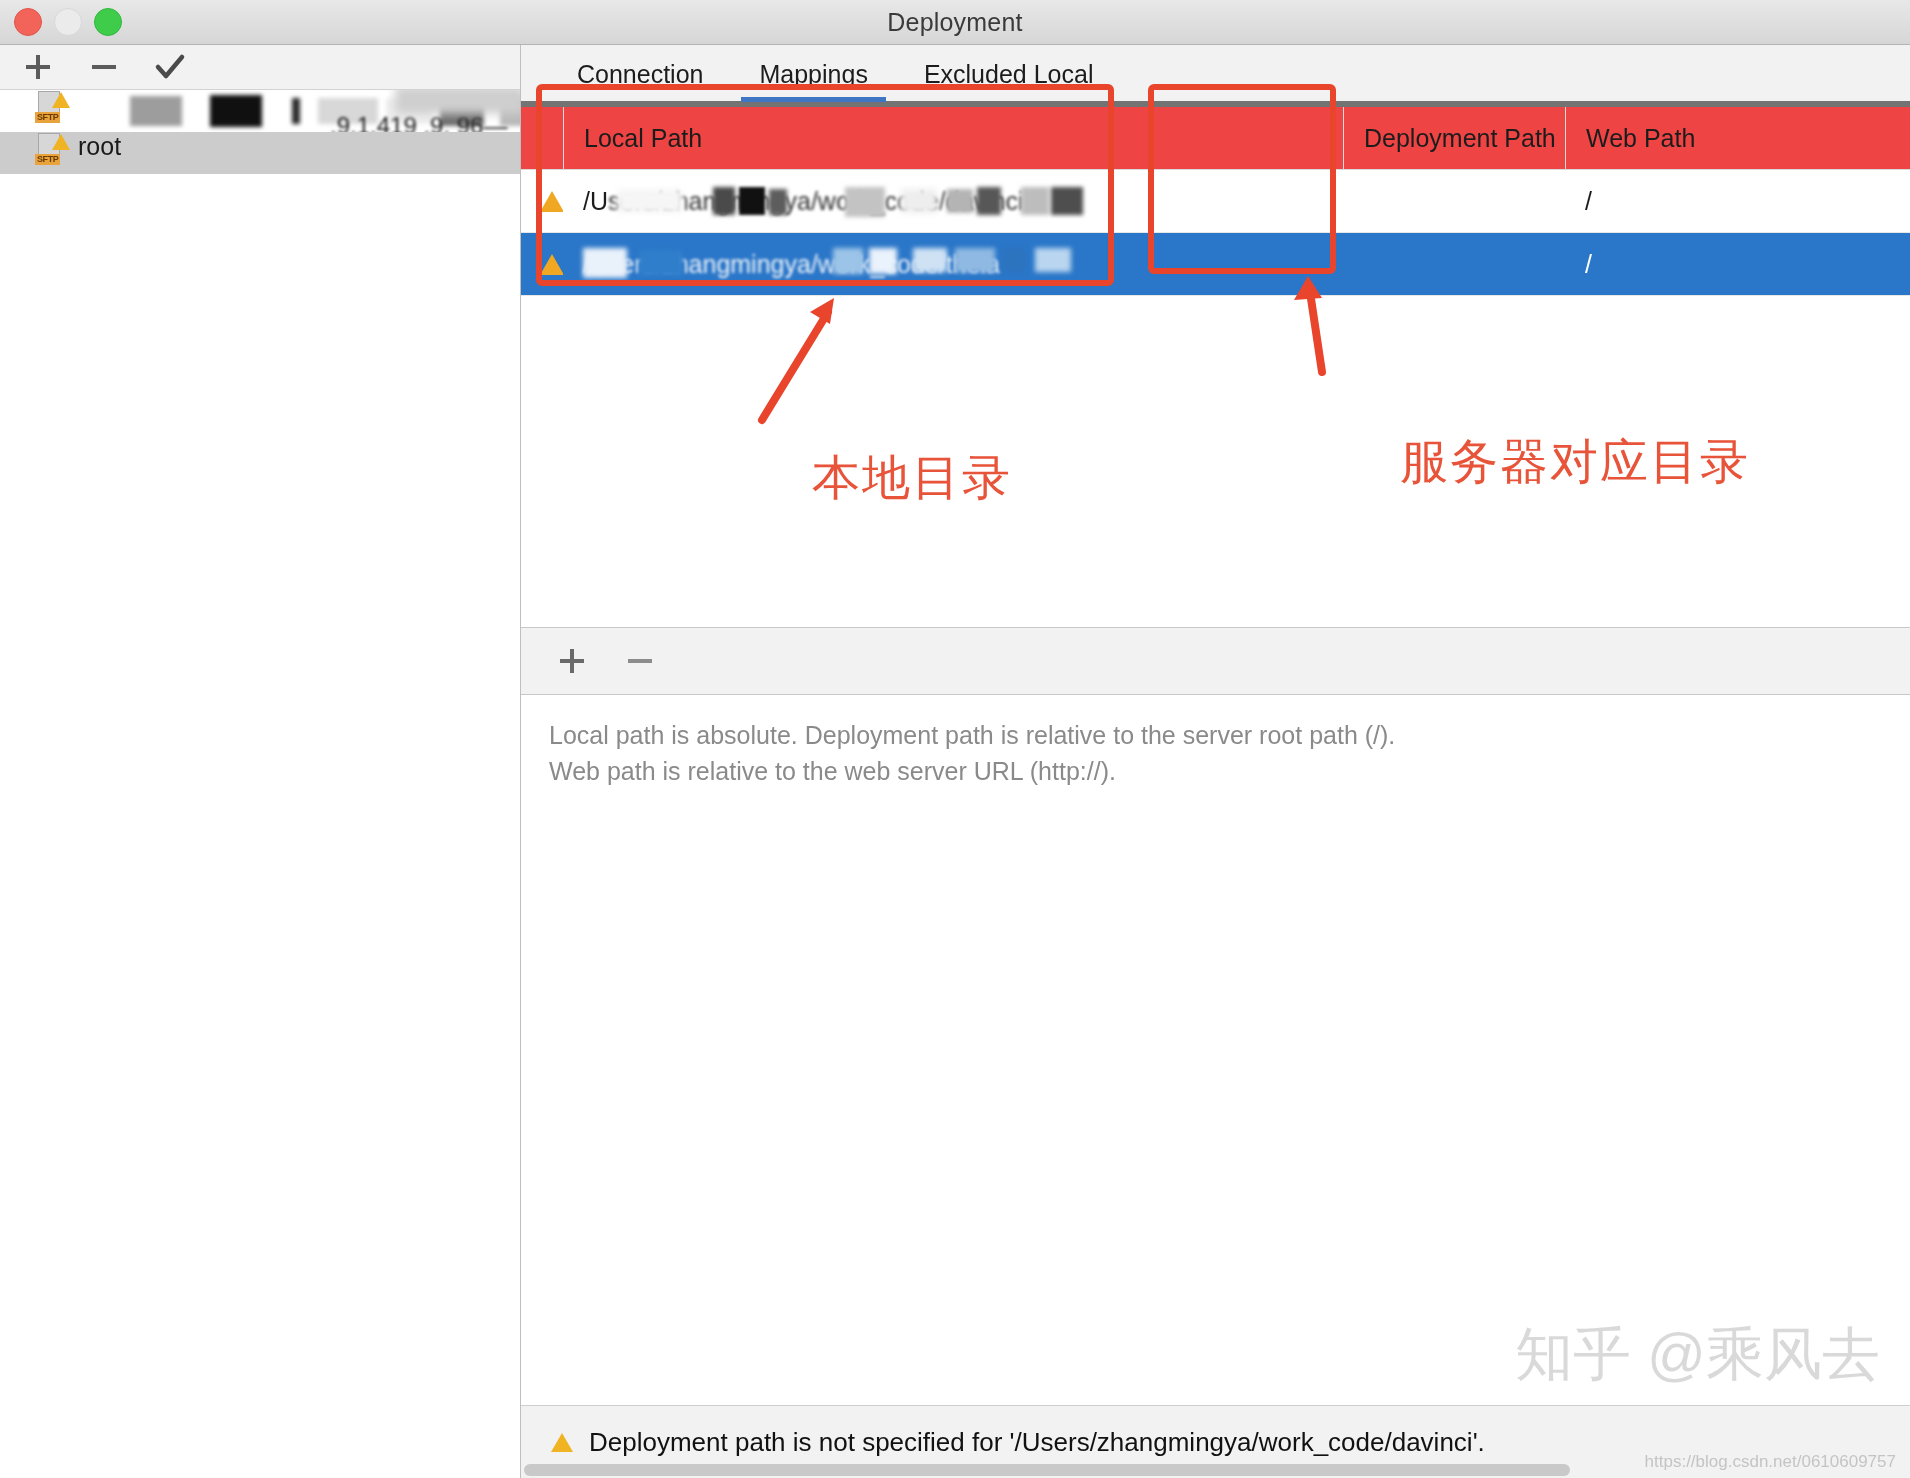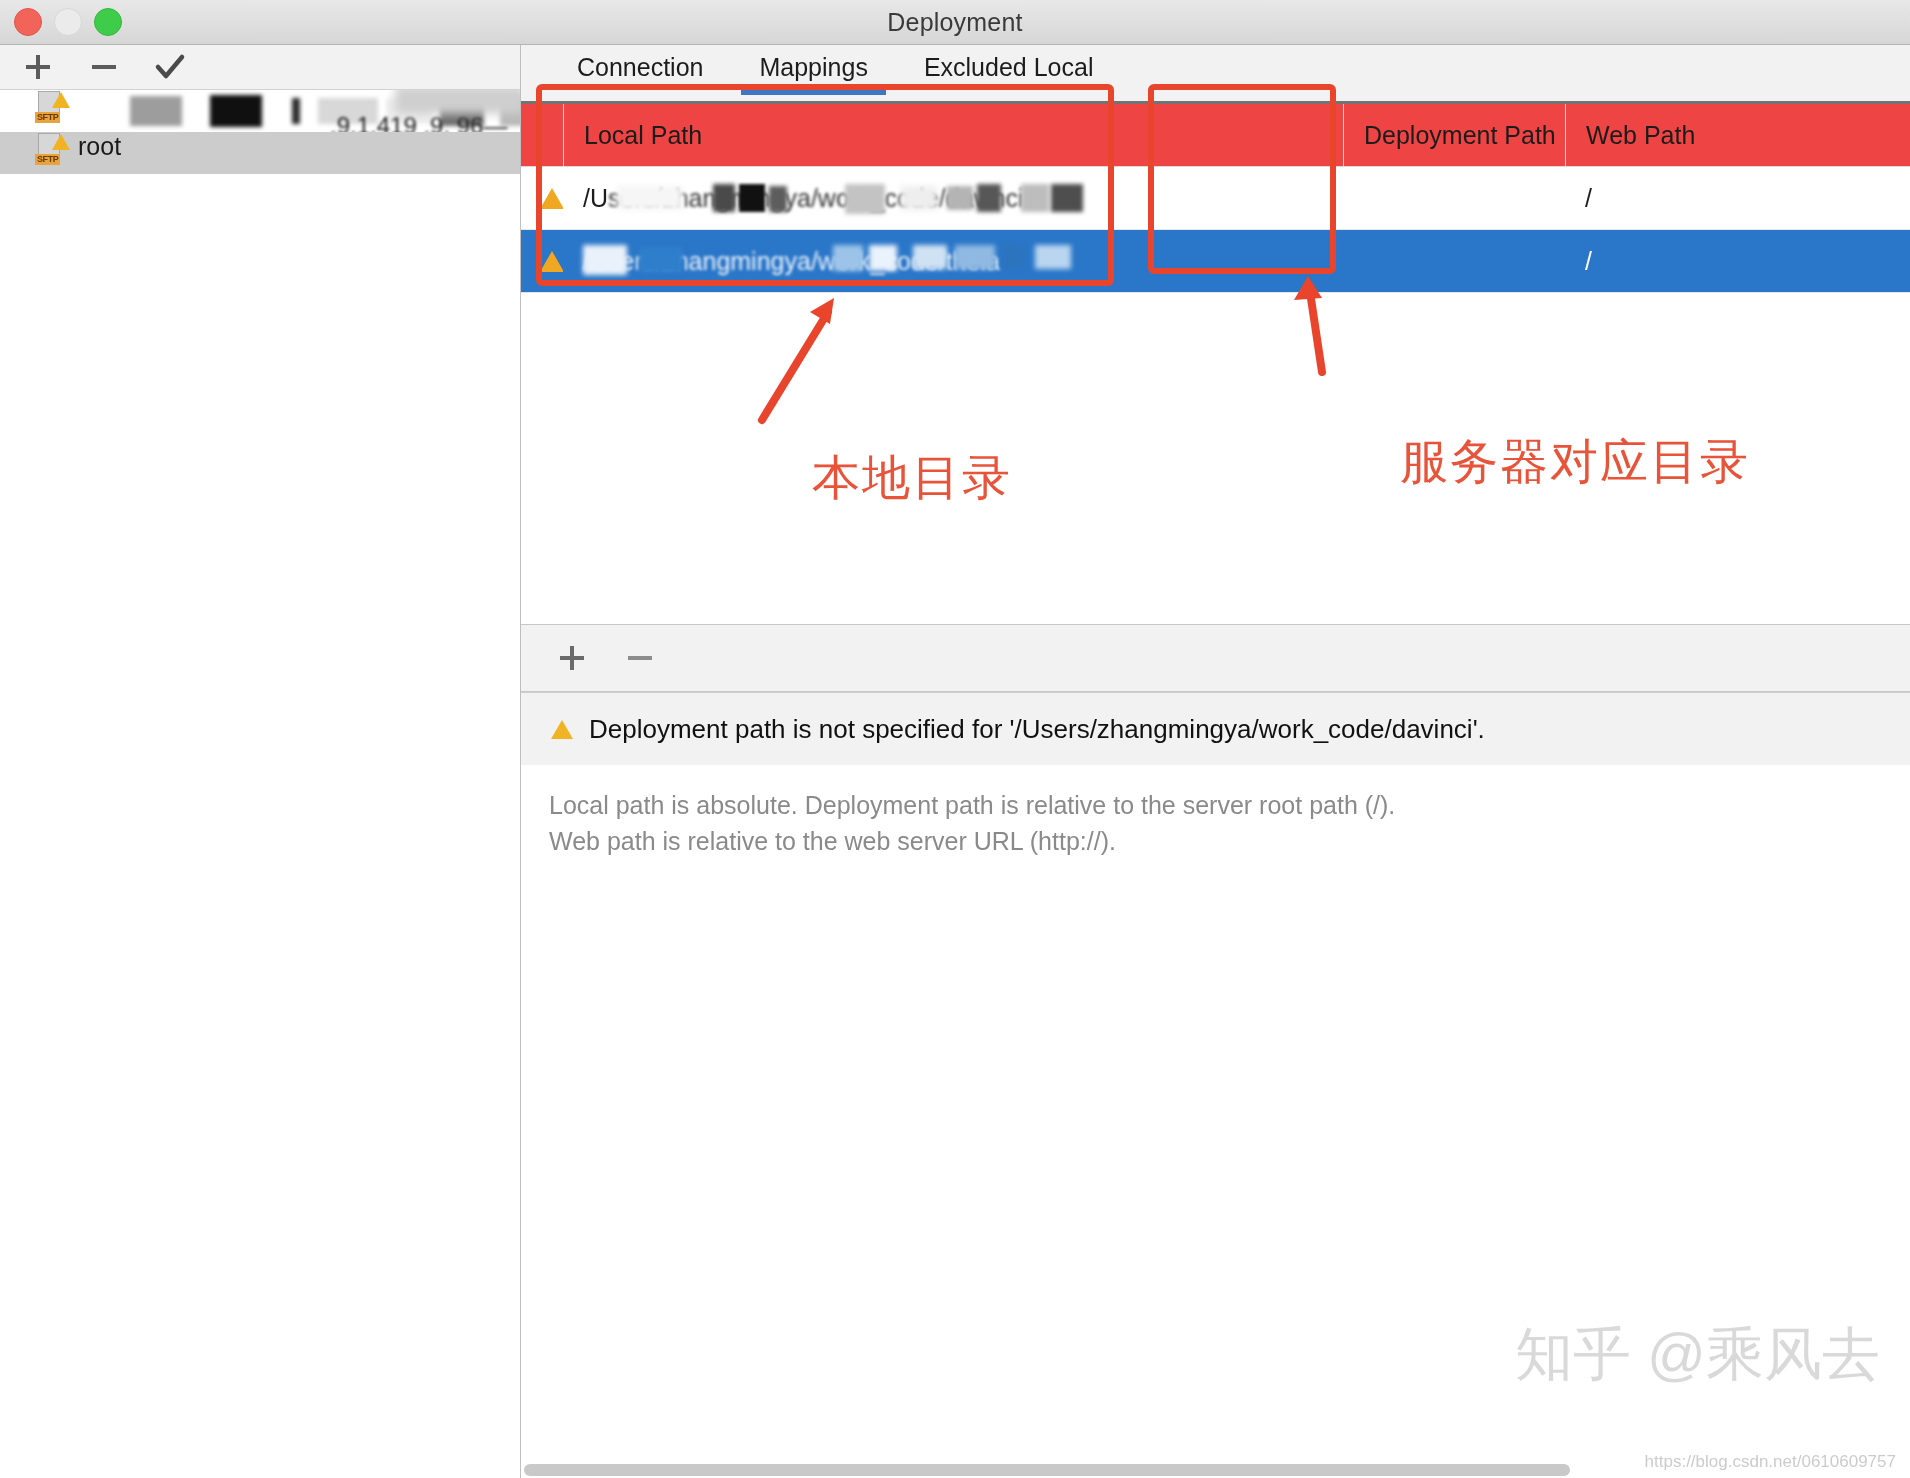--- a/index.html
+++ b/index.html
@@ -157,25 +157,25 @@
     display: flex;
     flex-direction: column;
     min-width: 0;
     background: #ffffff;
   }
   #tabbar {
     height: 56px;
     min-height: 56px;
     background: #f2f2f2;
     display: flex;
-    align-items: center;
+    align-items: flex-end;
     padding-left: 28px;
     gap: 0;
     position: relative;
-    border-bottom: 3px solid #737373;
+    border-bottom: 6px solid #737373;
   }
   .tab {
     padding: 0 28px 12px 28px;
     font-size: 25px;
     color: #1c1c1c;
     position: relative;
     line-height: 30px;
   }
   .tab .tab-underline {
     position: absolute;
@@ -511,28 +511,28 @@
             <rect x="6" y="16" width="24" height="4" fill="#6a6a6a"></rect>
           </svg>
         </span>
         <span class="tt-btn">
           <svg width="36" height="36" viewBox="0 0 36 36" aria-hidden="true">
             <rect x="6" y="16" width="24" height="4" fill="#8c8c8c"></rect>
           </svg>
         </span>
       </div>
 
+      <div id="help-area">
+        <div class="help-line">Local path is absolute. Deployment path is relative to the server root path (/).</div>
+        <div class="help-line">Web path is relative to the web server URL (http://).</div>
+      </div>
+
       <div id="statusbar">
         <span class="warn-tri-sm"></span>
         <span id="status-text">Deployment path is not specified for '/Users/zhangmingya/work_code/davinci'.</span>
-      </div>
-
-      <div id="help-area">
-        <div class="help-line">Local path is absolute. Deployment path is relative to the server root path (/).</div>
-        <div class="help-line">Web path is relative to the web server URL (http://).</div>
       </div>
 
     </div>
   </div>
 </div>
 
 <div id="annotations">
 
   <div class="ann-box" style="left:536px; top:84px; width:578px; height:202px;"></div>
 

